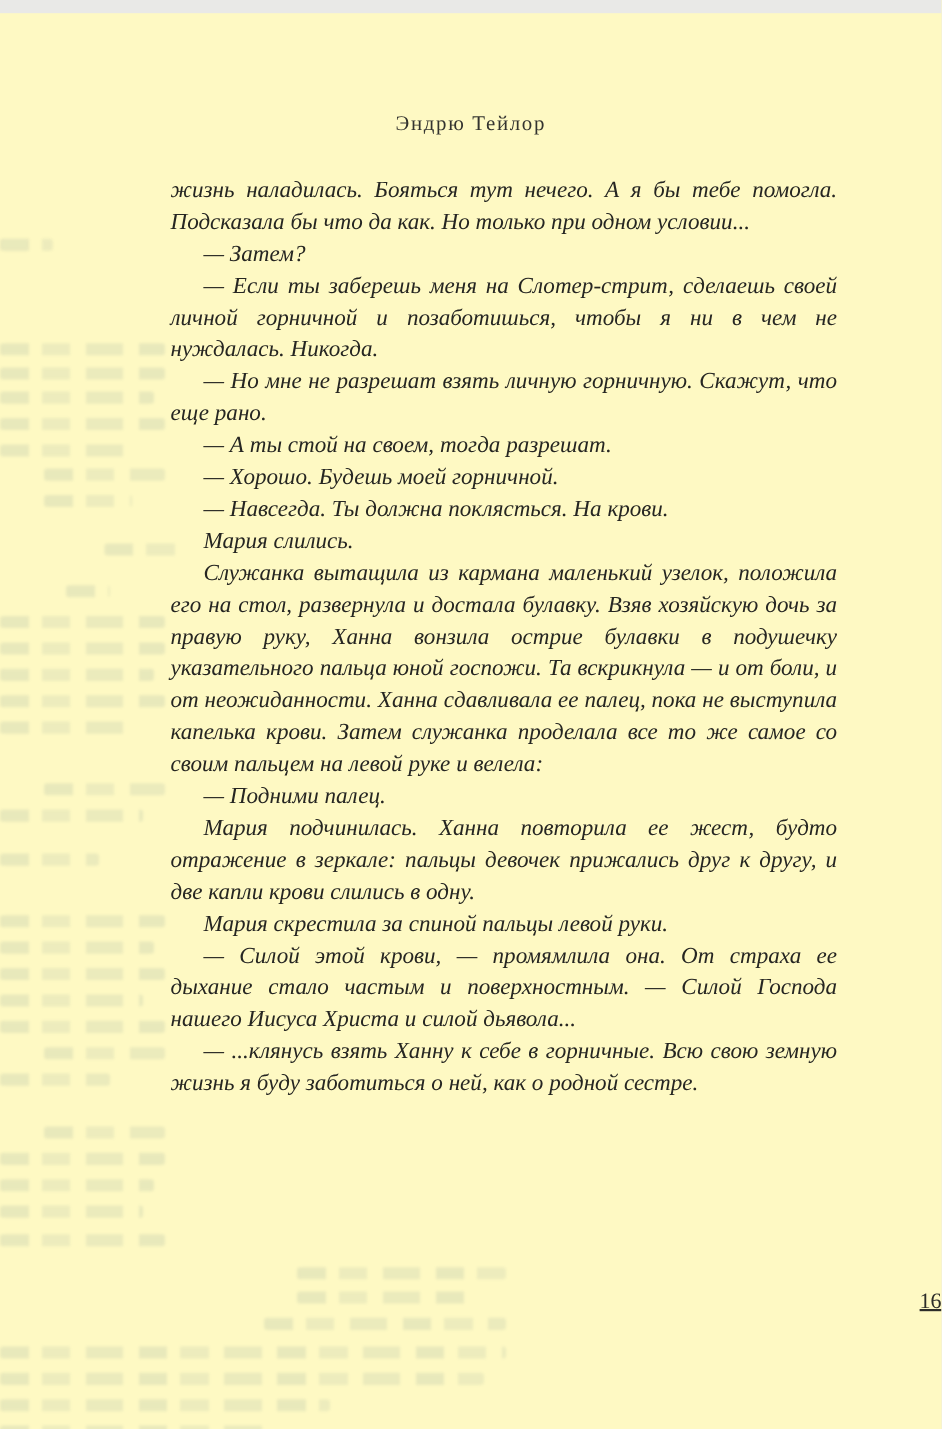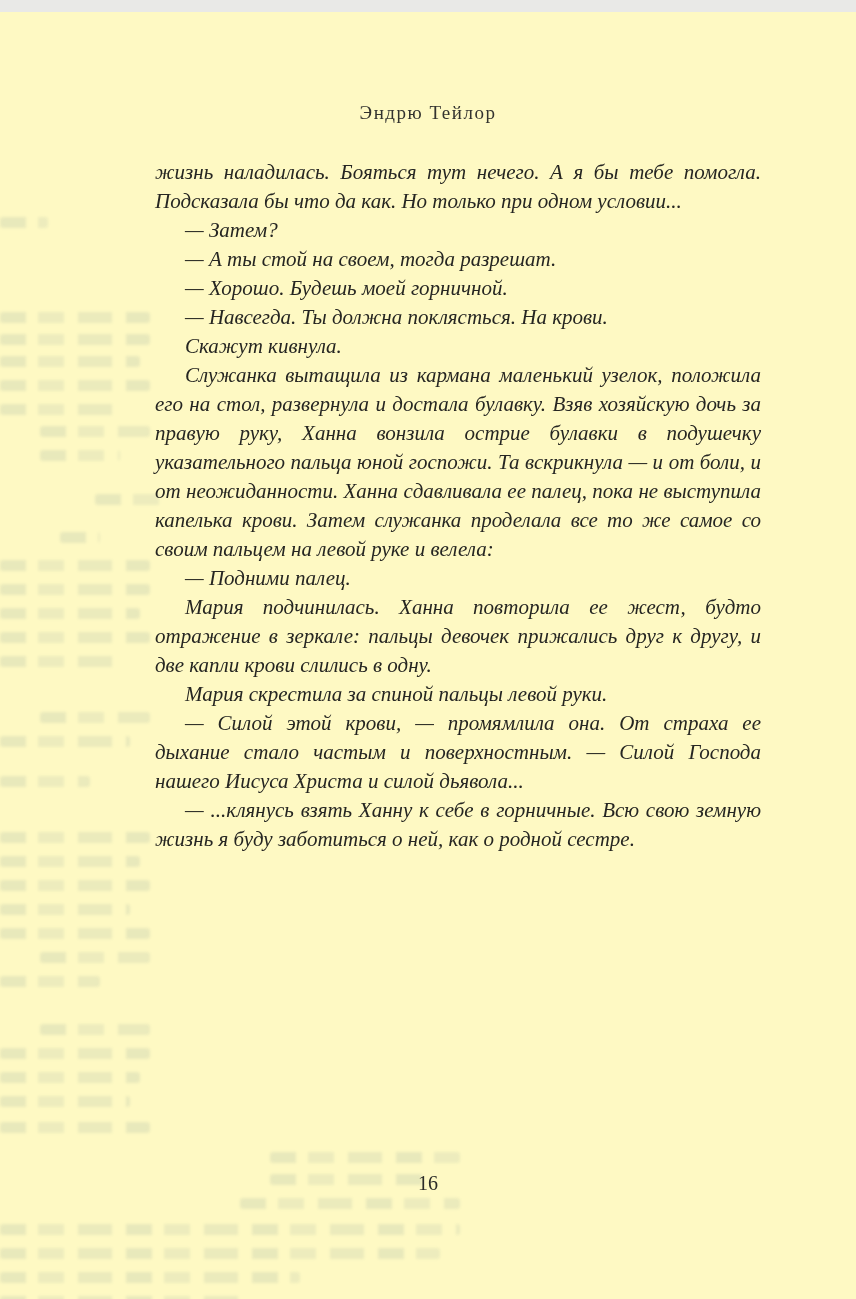--- a/index.html
+++ b/index.html
@@ -35,22 +35,22 @@
     position:absolute;top:146px;left:155px;width:606px;
     font-size:21px;line-height:29px;
     text-align:justify;
     color:#262622;
     font-style:italic;
   }
   .body-text p{margin:0;padding:0;}
   .body-text p.indent{text-indent:30px;}
   .page-number{
     position:absolute;top:1160px;left:0;width:100%;
-    text-align:center;
-    font-size:20px;color:#2c2c28;
+    text-align:right;
+    font-size:20px;color:#2c2c28;text-decoration:underline;
   }
 </style>
 </head>
 <body>
 
 <div class="page">
 
   <div class="ghost-layer">
       <div class="ghost" style="top: 205px; left: 0px; width: 48px;"></div>
       <div class="ghost" style="top: 300px; left: 0px; width: 150px;"></div>
@@ -89,24 +89,26 @@
       <div class="ghost" style="top: 1236px; left: 0px; width: 440px;"></div>
       <div class="ghost" style="top: 1260px; left: 0px; width: 300px;"></div>
       <div class="ghost" style="top: 1284px; left: 0px; width: 240px;"></div>
     </div>
 
   <div class="running-head">Эндрю Тейлор</div>
 
   <div class="body-text">
       <p class="para">жизнь наладилась. Бояться тут нечего. А я бы тебе помогла. Подсказала бы что да как. Но только при одном условии...</p>
       <p class="para indent">— Затем?</p>
+      <p class="para indent">— Если ты заберешь меня на Слотер-стрит, сделаешь своей личной горничной и позаботишься, чтобы я ни в чем не нуждалась. Никогда.</p>
+      <p class="para indent">— Но мне не разрешат взять личную горничную. Скажут, что еще рано.</p>
       <p class="para indent">— А ты стой на своем, тогда разрешат.</p>
       <p class="para indent">— Хорошо. Будешь моей горничной.</p>
       <p class="para indent">— Навсегда. Ты должна поклясться. На крови.</p>
-      <p class="para indent">Скажут кивнула.</p>
+      <p class="para indent">Мария слились.</p>
       <p class="para indent">Служанка вытащила из кармана маленький узелок, положила его на стол, развернула и достала булавку. Взяв хозяйскую дочь за правую руку, Ханна вонзила острие булавки в подушечку указательного пальца юной госпожи. Та вскрикнула — и от боли, и от неожиданности. Ханна сдавливала ее палец, пока не выступила капелька крови. Затем служанка проделала все то же самое со своим пальцем на левой руке и велела:</p>
       <p class="para indent">— Подними палец.</p>
       <p class="para indent">Мария подчинилась. Ханна повторила ее жест, будто отражение в зеркале: пальцы девочек прижались друг к другу, и две капли крови слились в одну.</p>
       <p class="para indent">Мария скрестила за спиной пальцы левой руки.</p>
       <p class="para indent">— Силой этой крови, — промямлила она. От страха ее дыхание стало частым и поверхностным. — Силой Господа нашего Иисуса Христа и силой дьявола...</p>
       <p class="para indent">— ...клянусь взять Ханну к себе в горничные. Всю свою земную жизнь я буду заботиться о ней, как о родной сестре.</p>
     </div>
 
   <div class="page-number">16</div>
 

